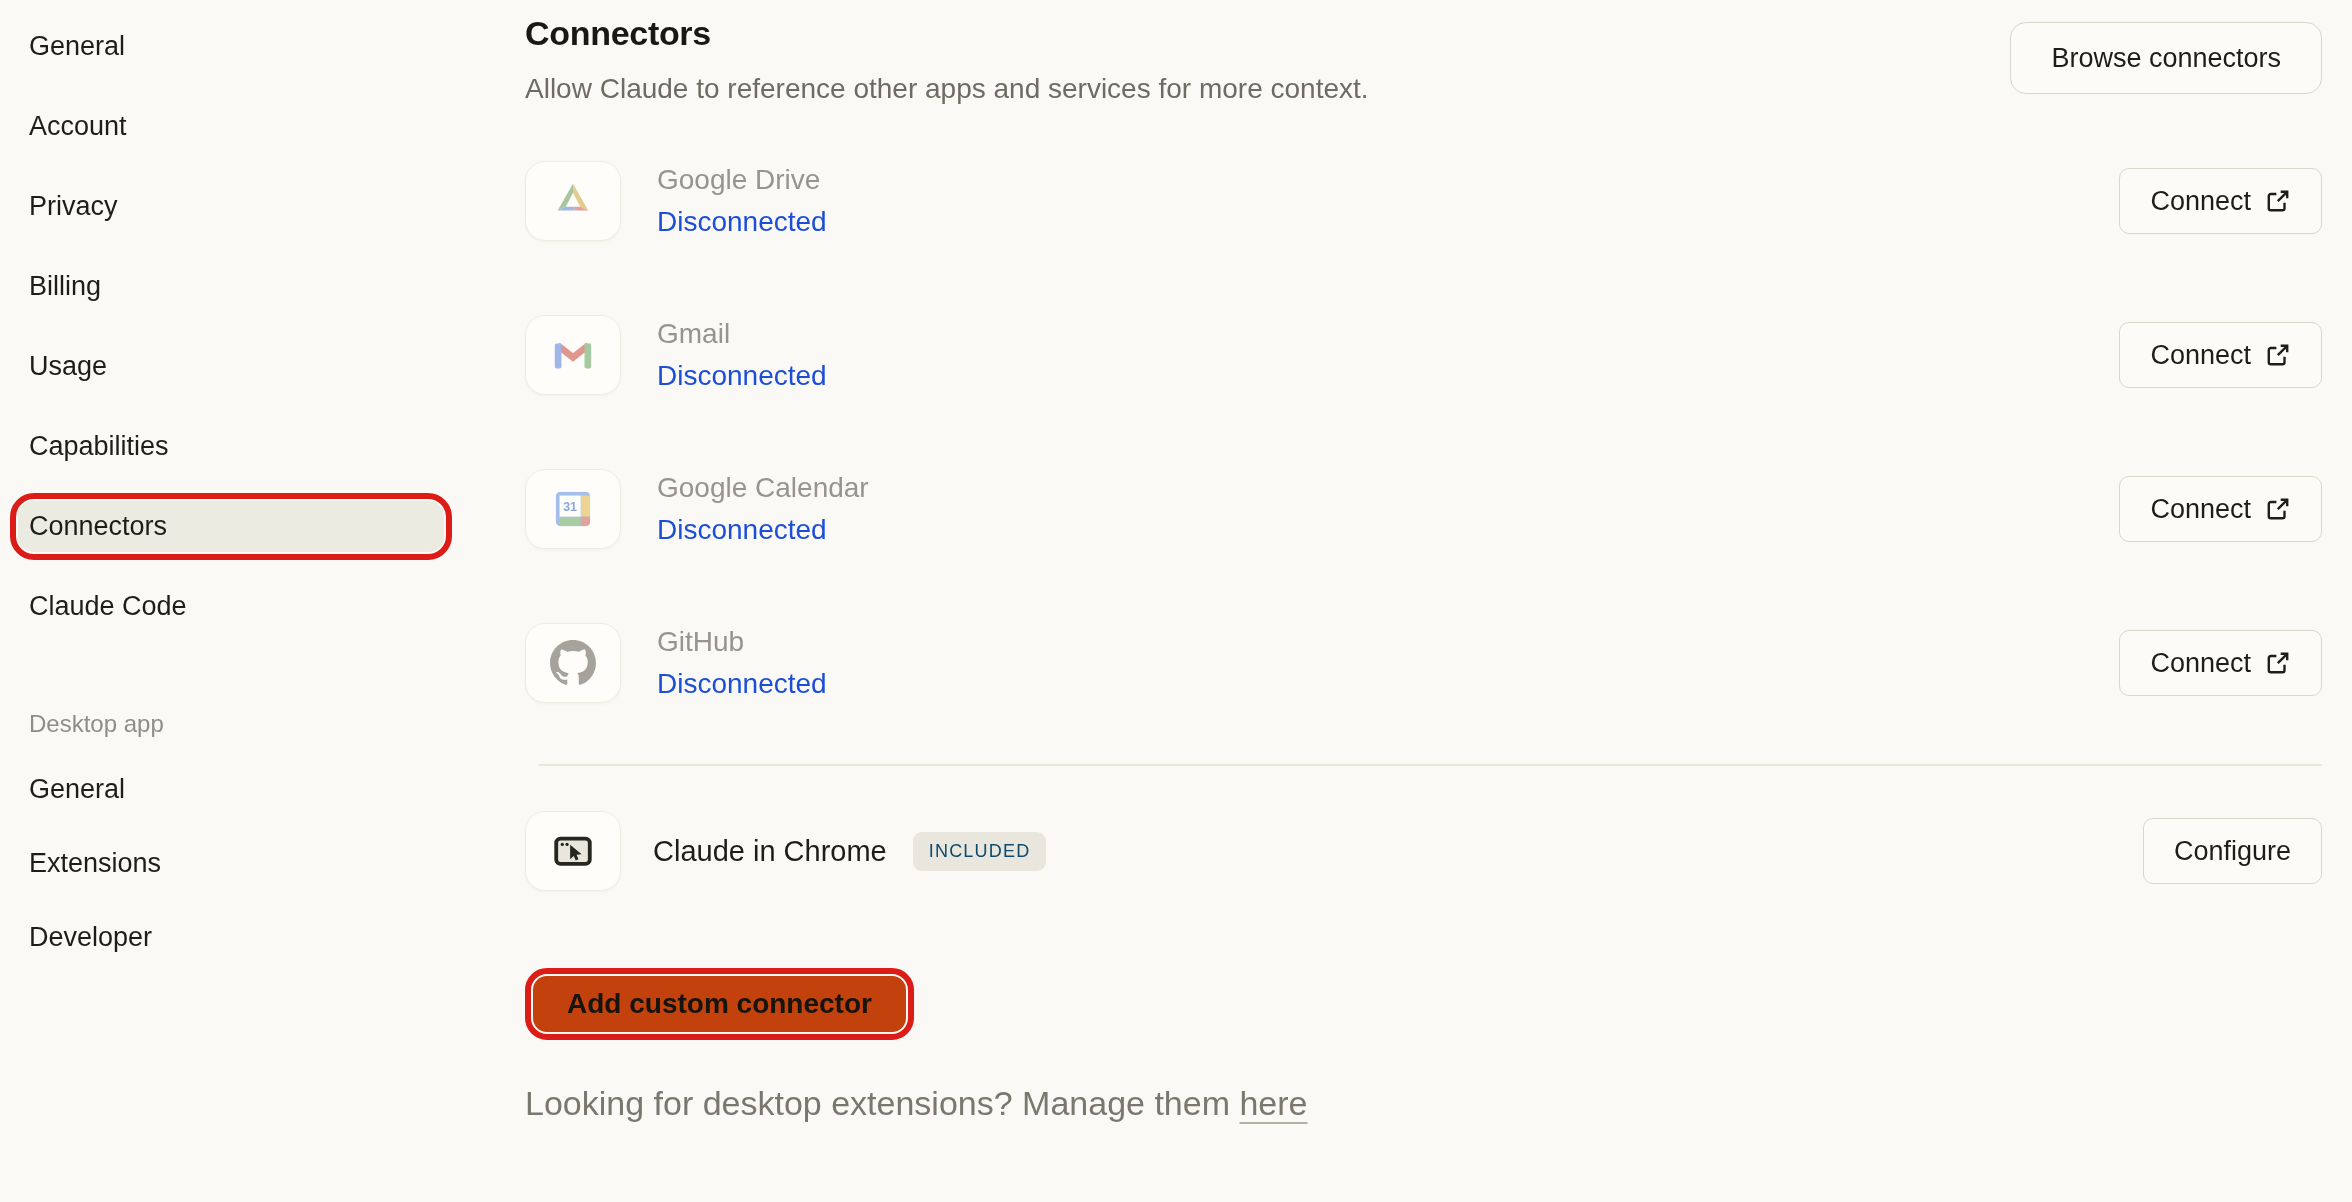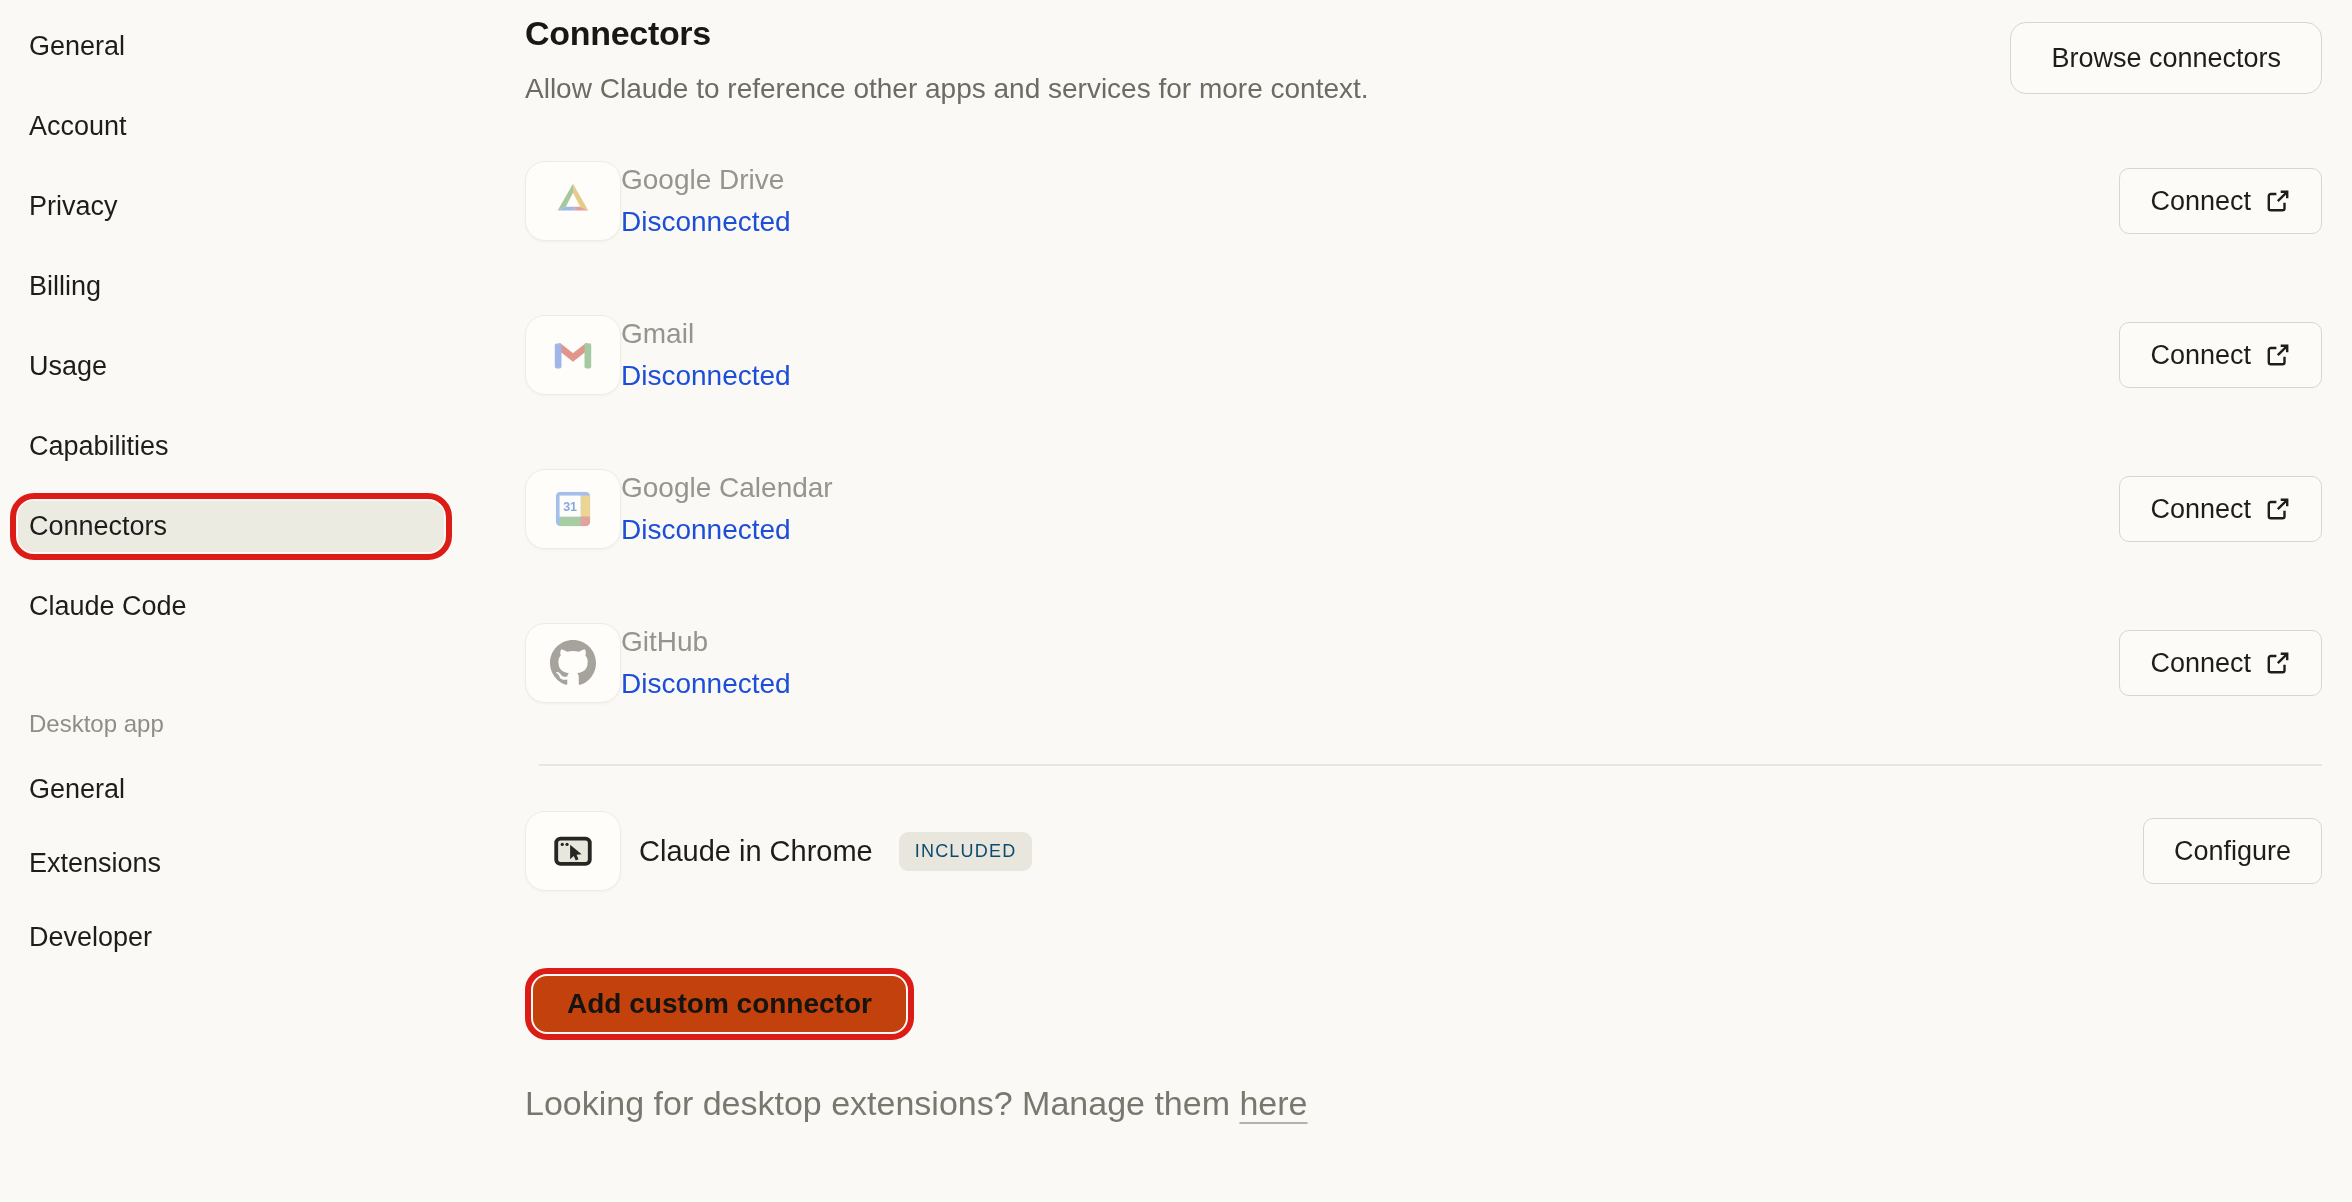--- a/index.html
+++ b/index.html
@@ -48,21 +48,21 @@
   .btn-browse { height:72px; padding:12px 40px; margin-top:8px; }
   .btn-row { height:66px; padding:0 30px; border-radius:10px; }
 
   .rows { margin-top:19px; }
   .conn-row { height:154px; display:flex; align-items:center; }
   .tile {
     width:96px; height:80px; border-radius:20px; background:#fefdfa;
     border:1.5px solid #eeece3; box-shadow:0 1px 3px rgba(0,0,0,0.04);
     display:flex; align-items:center; justify-content:center; flex:0 0 auto;
   }
-  .row-text { display:flex; flex-direction:column; gap:10px; }
+  .row-text { margin-left:36px; display:flex; flex-direction:column; gap:10px; }
   .row-title { font-size:28px; color:#97948d; }
   .row-status { font-size:28px; color:#1d4ed8; }
   .row-spacer { flex:1; }
 
   .divider { height:2px; background:#e8e6dd; margin:24px 0 0 14px; }
 
   .chrome-row { height:154px; display:flex; align-items:center; margin-top:8px; }
   .chrome-title { font-size:29px; color:#1e1d1b; font-weight:500; }
   .badge {
     margin-left:26px; background:#e9e7dd; color:#0c4a6e;
@@ -243,21 +243,21 @@
   
   <div class="chrome-row">
     <div class="tile">
       <svg viewBox="0 0 48 48" width="46" height="46">
         <rect x="6.5" y="11" width="35" height="26.5" rx="4.5" fill="#e9e7dd" stroke="#272722" stroke-width="4"></rect>
         <circle cx="12.8" cy="17.2" r="1.7" fill="#272722"></circle>
         <circle cx="17.8" cy="17.2" r="1.7" fill="#272722"></circle>
         <polygon points="21,17.5 21,32.5 24.8,29.2 26.9,33.9 29.8,32.5 27.7,28 33,27.5" fill="#272722"></polygon>
       </svg>
     </div>
-    <div class="chrome-left" style="margin-left:18px;">
+    <div class="chrome-left" style="margin-left:32px;">
       <span class="chrome-title">Claude in Chrome</span>
       <span class="badge">INCLUDED</span>
     </div>
     <div class="row-spacer"></div>
     <button class="btn btn-row">Configure</button>
   </div>
 
   
   <div class="add-custom-wrap">
     <span class="annotation-ring-btn">

